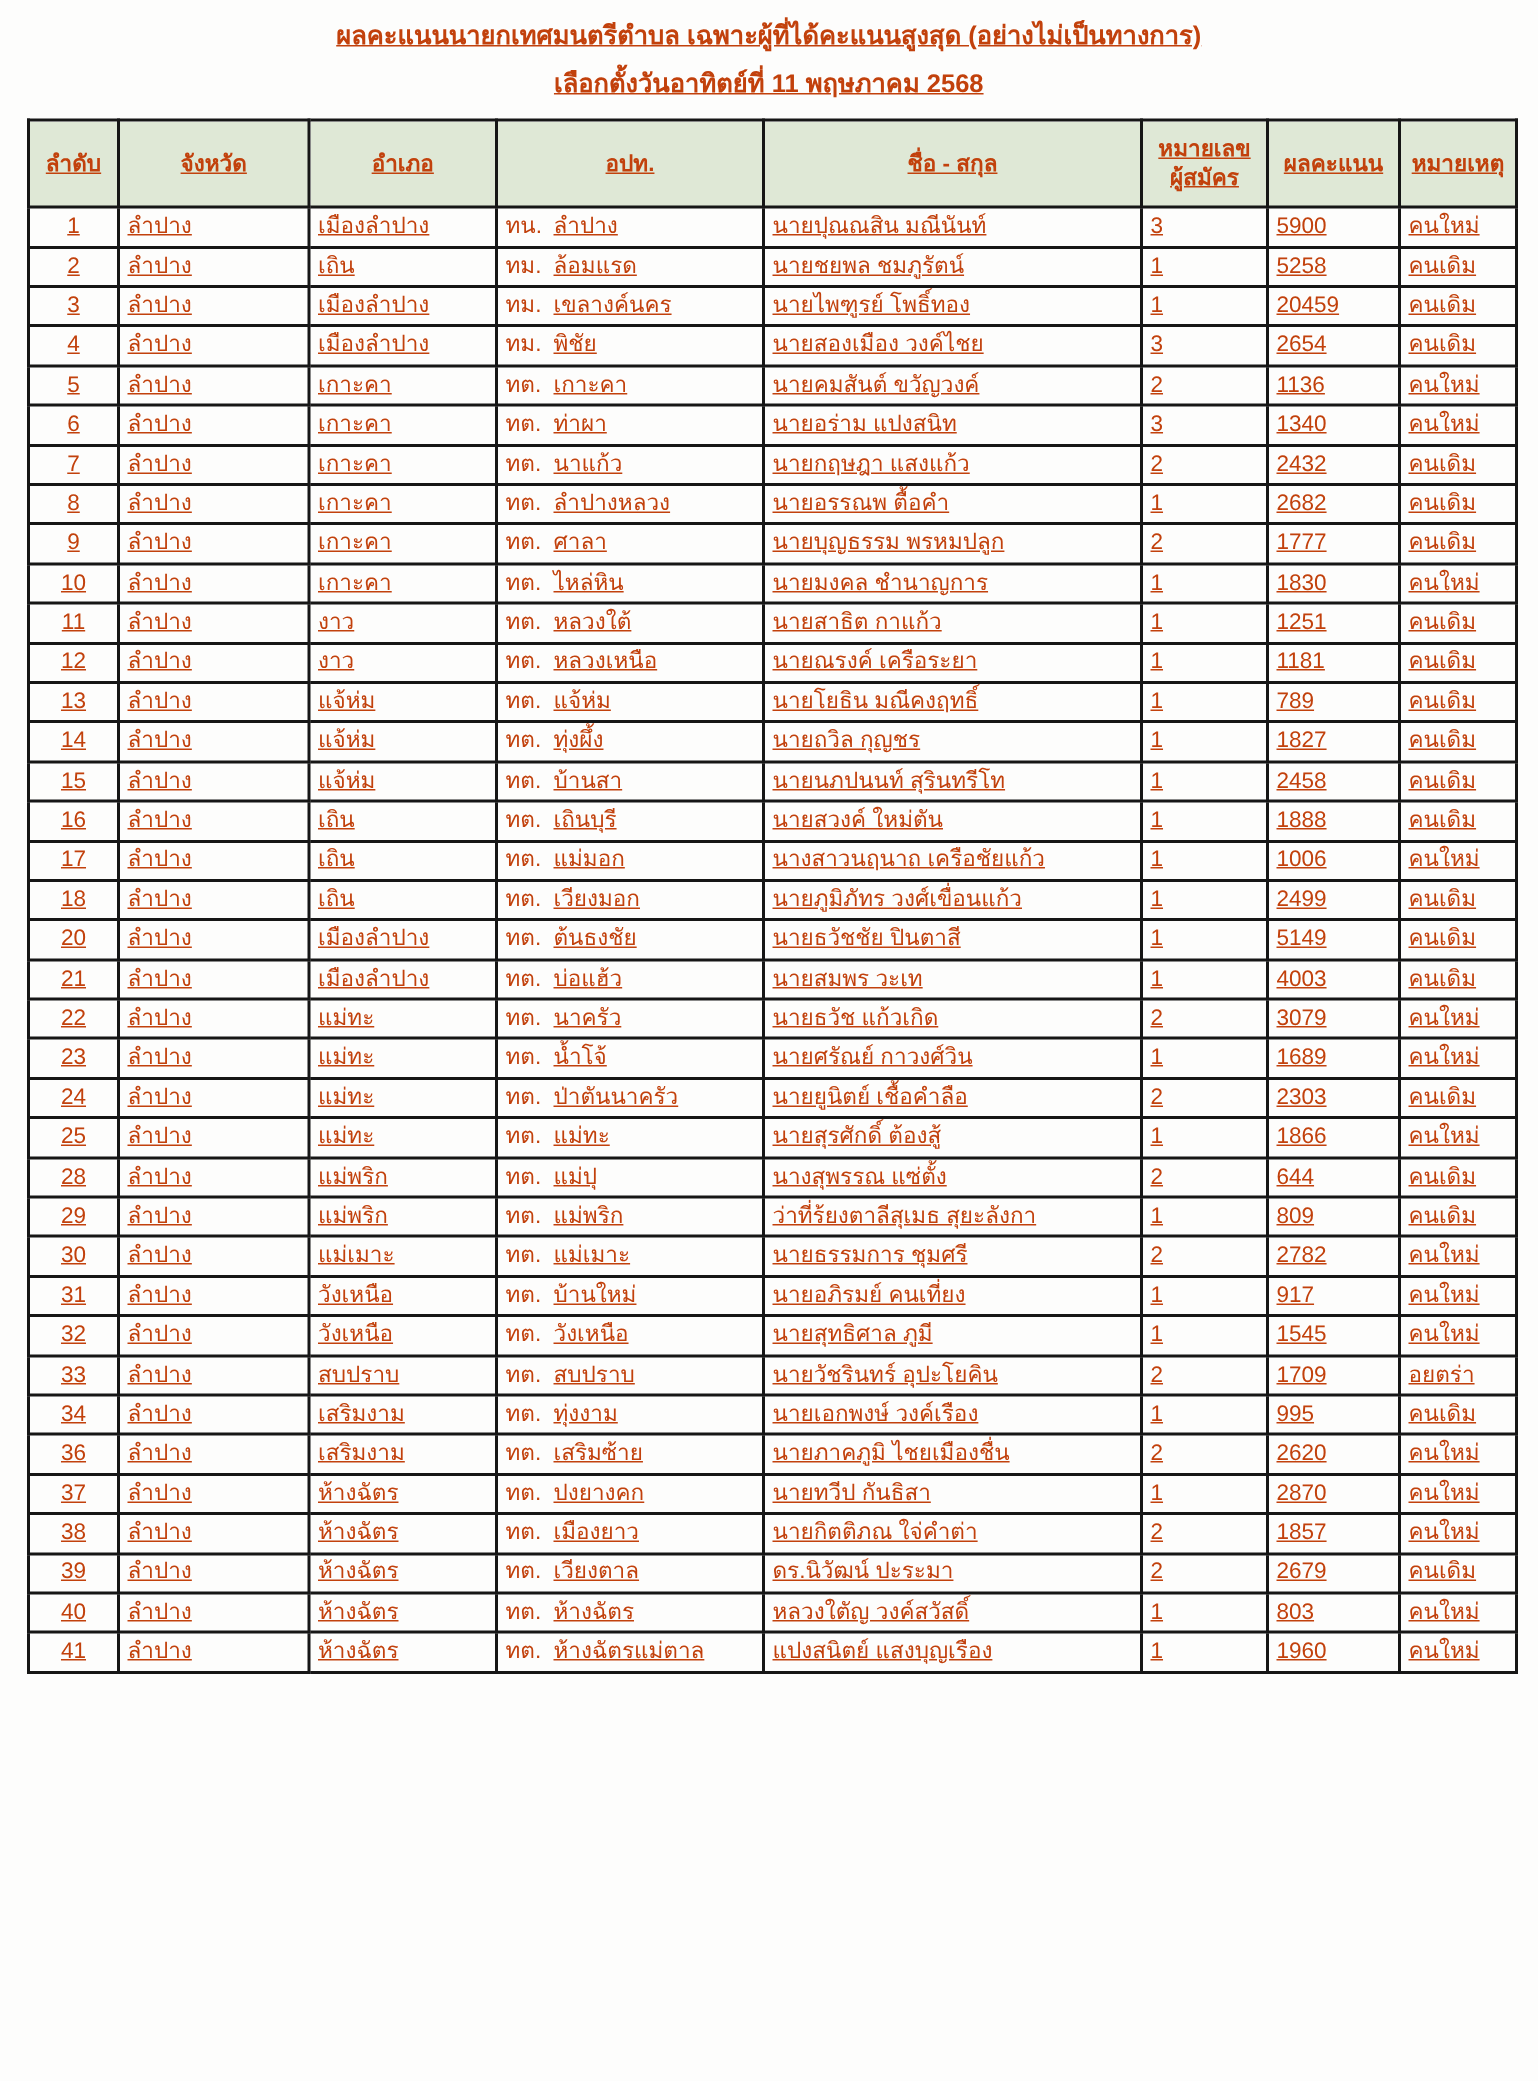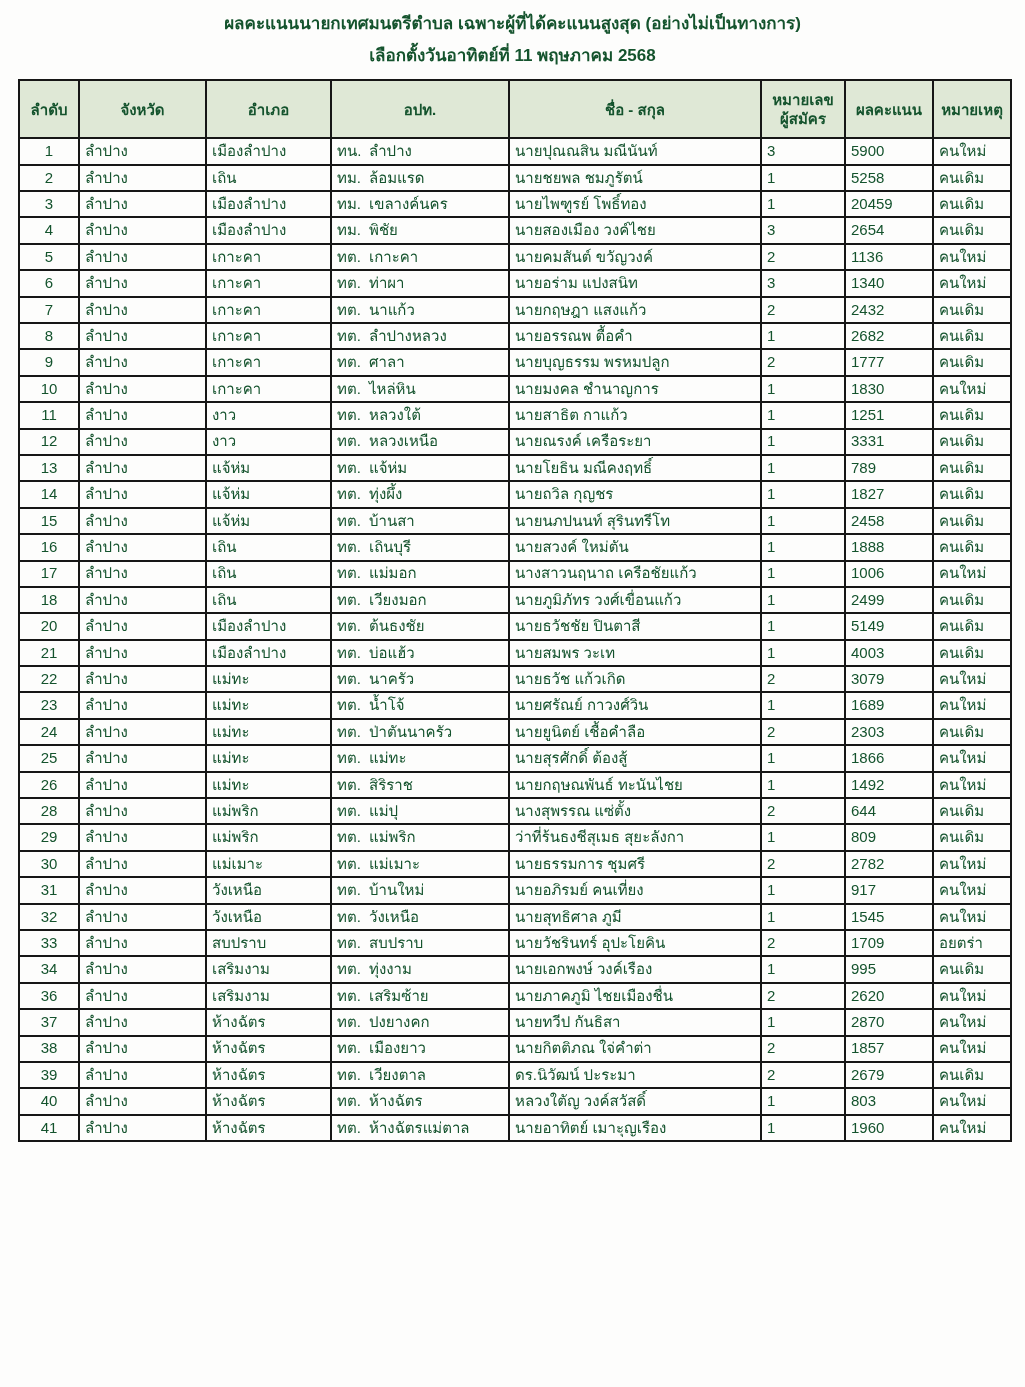--- a/index.html
+++ b/index.html
@@ -1,19 +1,19 @@
 <!DOCTYPE html>
 <html style="--header-bg: #dfe8d6; --border: #161616;"><head>
 <meta charset="utf-8">
 <style>
   html,body { margin:0; padding:0; background:#f5f5f3; }
   .page {
     width:1025px; height:1387px; background:#fdfdfc;
     font-family:"Liberation Sans","DejaVu Sans",sans-serif;
-    color:#14532d; overflow:hidden; box-sizing:border-box;
+    color:#c2410c; overflow:hidden; box-sizing:border-box;text-decoration:underline;
   }
   .title { text-align:center; font-weight:bold; font-size:17px; padding-top:13px; line-height:1.25; }
   .subtitle { text-align:center; font-weight:bold; font-size:17px; margin-top:7px; }
   table.results {
     border-collapse:collapse; table-layout:fixed;
     margin:11px 16px 0 18px; width:992px;
     border:2px solid var(--border,#161616);
   }
   th,td {
     border:2px solid var(--border,#161616);
@@ -175,21 +175,21 @@
     <td>1251</td>
     <td>คนเดิม</td>
   </tr>
         <tr>
     <td class="center">12</td>
     <td>ลำปาง</td>
     <td>งาว</td>
     <td><span class="org-type">ทต.</span><span>หลวงเหนือ</span></td>
     <td>นายณรงค์ เครือระยา</td>
     <td>1</td>
-    <td>3331</td>
+    <td>1181</td>
     <td>คนเดิม</td>
   </tr>
         <tr>
     <td class="center">13</td>
     <td>ลำปาง</td>
     <td>แจ้ห่ม</td>
     <td><span class="org-type">ทต.</span><span>แจ้ห่ม</span></td>
     <td>นายโยธิน มณีคงฤทธิ์</td>
     <td>1</td>
     <td>789</td>
@@ -299,45 +299,35 @@
     <td class="center">25</td>
     <td>ลำปาง</td>
     <td>แม่ทะ</td>
     <td><span class="org-type">ทต.</span><span>แม่ทะ</span></td>
     <td>นายสุรศักดิ์ ต้องสู้</td>
     <td>1</td>
     <td>1866</td>
     <td>คนใหม่</td>
   </tr>
         <tr>
-    <td class="center">26</td>
-    <td>ลำปาง</td>
-    <td>แม่ทะ</td>
-    <td><span class="org-type">ทต.</span><span>สิริราช</span></td>
-    <td>นายกฤษณพันธ์ ทะนันไชย</td>
-    <td>1</td>
-    <td>1492</td>
-    <td>คนใหม่</td>
-  </tr>
-        <tr>
     <td class="center">28</td>
     <td>ลำปาง</td>
     <td>แม่พริก</td>
     <td><span class="org-type">ทต.</span><span>แม่ปุ</span></td>
     <td>นางสุพรรณ แซ่ตั้ง</td>
     <td>2</td>
     <td>644</td>
     <td>คนเดิม</td>
   </tr>
         <tr>
     <td class="center">29</td>
     <td>ลำปาง</td>
     <td>แม่พริก</td>
     <td><span class="org-type">ทต.</span><span>แม่พริก</span></td>
-    <td>ว่าที่ร้นธงชีสุเมธ สุยะลังกา</td>
+    <td>ว่าที่ร้ยงตาลีสุเมธ สุยะลังกา</td>
     <td>1</td>
     <td>809</td>
     <td>คนเดิม</td>
   </tr>
         <tr>
     <td class="center">30</td>
     <td>ลำปาง</td>
     <td>แม่เมาะ</td>
     <td><span class="org-type">ทต.</span><span>แม่เมาะ</span></td>
     <td>นายธรรมการ ชุมศรี</td>
@@ -433,20 +423,20 @@
     <td>หลวงใตัญ วงค์สวัสดิ์</td>
     <td>1</td>
     <td>803</td>
     <td>คนใหม่</td>
   </tr>
         <tr>
     <td class="center">41</td>
     <td>ลำปาง</td>
     <td>ห้างฉัตร</td>
     <td><span class="org-type">ทต.</span><span>ห้างฉัตรแม่ตาล</span></td>
-    <td>นายอาทิตย์ เมาะุญเรือง</td>
+    <td>แปงสนิตย์ แสงบุญเรือง</td>
     <td>1</td>
     <td>1960</td>
     <td>คนใหม่</td>
   </tr>
       </tbody>
   </table>
 </div>
 
 </body></html>

